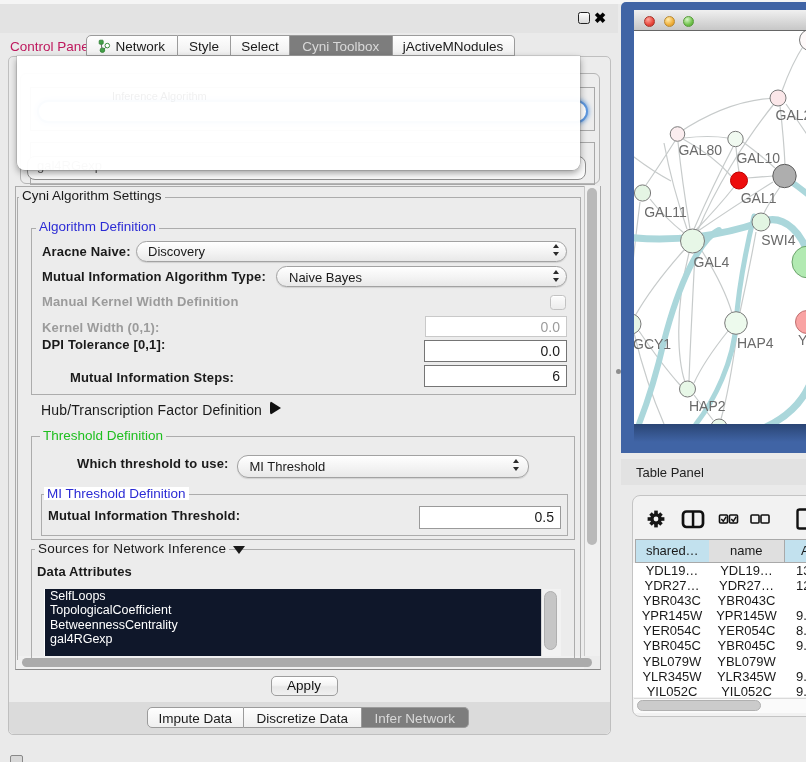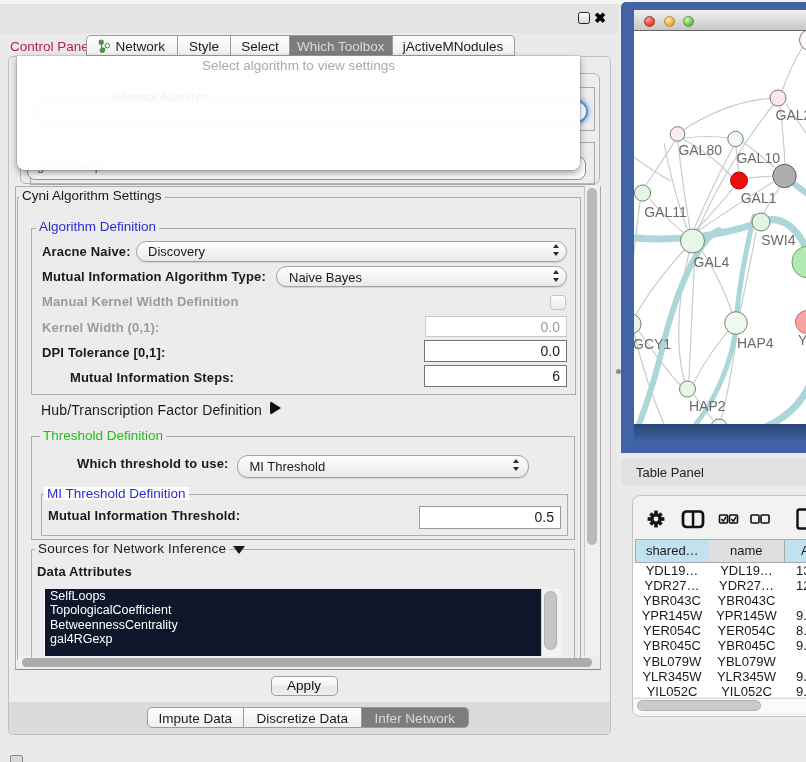--- a/index.html
+++ b/index.html
@@ -42,33 +42,32 @@
 
 <div id="toptabs">
 <div class="tab" style="left:85.5px;top:35px;width:92.5px;border-left:1px solid #9B9B9B;border-radius:5px 0 0 0;"><span style="display:inline-block;vertical-align:-2px;margin-right:4px;"><svg width="13" height="14" viewBox="0 0 13 14">
           <path d="M3.2 4.6 L3.8 9.0 M5.8 10.2 L8.0 8.2" stroke="#666" stroke-width="1" fill="none"></path>
           <rect x="1.2" y="1.2" width="4" height="4" rx="0.8" fill="#43A047" stroke="#2E7D32" stroke-width="0.8"></rect>
           <circle cx="9.3" cy="6.6" r="2.3" fill="#FFF" stroke="#388E3C" stroke-width="1"></circle>
           <circle cx="4.4" cy="11.2" r="2.3" fill="#43A047" stroke="#2E7D32" stroke-width="0.8"></circle>
         </svg></span>Network</div>
 <div class="tab" style="left:178px;top:35px;width:53px;">Style</div>
 <div class="tab" style="left:231px;top:35px;width:59px;">Select</div>
-<div class="tab tabsel" style="left:290px;top:35px;width:102.5px;">Which Toolbox</div>
+<div class="tab tabsel" style="left:290px;top:35px;width:102.5px;">Cyni Toolbox</div>
 <div class="tab" style="left:392.5px;top:35px;width:122px;border-radius:0 5px 0 0;">jActiveMNodules</div>
 </div>
 
 <div class="abs" style="left:20px;top:73px;width:580px;height:110.5px;background:#EDEDED;border:1px solid #B5B5B5;border-radius:6px;box-sizing:border-box;"></div>
 <div class="abs" style="left:30px;top:87px;width:565px;height:44px;border:1px solid #A8A8A8;box-sizing:border-box;"></div>
 <div class="abs" style="left:37px;top:100px;width:551px;height:23px;background:#FFF;border:2px solid #5E97DE;border-radius:12px;box-shadow:0 0 4px 1px rgba(90,150,220,0.8);box-sizing:border-box;"></div>
 <div class="abs" style="left:30px;top:142px;width:565px;height:43px;border:1px solid #A8A8A8;box-sizing:border-box;"></div>
 <div class="abs" style="left:27px;top:156px;width:559px;height:24px;background:#FBFBFB;border:1px solid #8F8F8F;border-radius:8px;box-sizing:border-box;font-size:13px;color:#555;line-height:17px;padding-left:9px;">gal4RGexp</div>
 
 <div class="abs" style="left:17px;top:56px;width:563px;height:114px;background:rgba(255,255,255,0.97);border-radius:0 0 8px 8px;box-shadow:0 3px 7px rgba(0,0,0,0.38), 0 0 0 0.5px rgba(160,160,160,0.6);">
   <div class="abs" style="left:95px;top:34px;font-size:11px;color:rgba(40,40,40,0.07);">Inference Algorithm</div>
-  <div class="abs" style="left:0;top:2px;width:563px;text-align:center;font-size:13.5px;color:#A9A9A9;">Select algorithm to view settings</div>
 </div>
 
 <div class="abs" style="left:15px;top:186px;width:586px;height:484px;background:#ECECEC;border:1px solid #ABABAB;border-bottom:1.5px solid #8A8A8A;box-sizing:border-box;"></div>
 
 <div class="abs" style="left:584px;top:186px;width:16px;height:470px;background:#F0F0F0;border-left:1px solid #C6C6C6;box-sizing:border-box;"></div>
 <div class="abs" style="left:586.5px;top:188px;width:10.5px;height:357px;background:#B9B9B9;border-radius:5.5px;"></div>
 
 <div class="abs" style="left:16px;top:656px;width:568px;height:13px;background:#F0F0F0;"></div>
 <div class="abs" style="left:22px;top:657.5px;width:570px;height:9.5px;background:#ABABAB;border-radius:5px;"></div>
 
@@ -85,21 +84,21 @@
   </div>
 <div class="rowlbl" style="left:42px;top:270px;">Mutual Information Algorithm Type:</div>
 <div class="combo" style="left:276px;top:266px;width:289px;height:19px;">
     <span class="ct" style="left:12px;">Naive Bayes</span>
     <span class="arr" style="right:6px;top:2.5px;"></span>
   </div>
 <div class="rowlbl gray" style="left:42px;top:295px;">Manual Kernel Width Definition</div>
 <div class="abs" style="left:550px;top:295px;width:13.5px;height:13px;background:linear-gradient(#FCFCFC,#ECECEC);border:1px solid #C2C2C2;border-radius:3.5px;box-shadow:inset 0 1px 1px rgba(255,255,255,0.9);"></div>
 <div class="rowlbl gray" style="left:42px;top:321px;">Kernel Width (0,1):</div>
 <div class="inp" style="left:425px;top:316px;width:142px;height:21px;border:1px solid #C9C9C9;color:#9C9C9C;box-sizing:border-box;">0.0</div>
-<div class="rowlbl" style="left:42px;top:346px;">DPI Tolerance [0,1]:</div>
+<div class="rowlbl" style="left:42px;top:338px;">DPI Tolerance [0,1]:</div>
 <div class="inp" style="left:424px;top:340px;width:143px;height:22px;border:1px solid #757575;box-sizing:border-box;">0.0</div>
 <div class="rowlbl" style="left:42px;top:371px;padding-left:28px;">Mutual Information Steps:</div>
 <div class="inp" style="left:424px;top:365px;width:143px;height:22px;border:1px solid #757575;box-sizing:border-box;">6</div>
 
 <div class="abs" style="left:41px;top:402.5px;font-size:14px;line-height:14px;letter-spacing:0.15px;">Hub/Transcription Factor Definition</div>
 <div class="abs" style="left:270px;top:401px;width:0;height:0;border-top:7px solid transparent;border-bottom:7px solid transparent;border-left:11px solid #111;border-radius:3px;"></div>
 
 <div class="grp" style="left:31px;top:436px;width:542px;height:102px;"></div>
 <div class="grplbl" style="left:40px;top:429px;color:#1FBF1F;">Threshold Definition</div>
 <div class="rowlbl" style="left:77px;top:457px;">Which threshold to use:</div>

